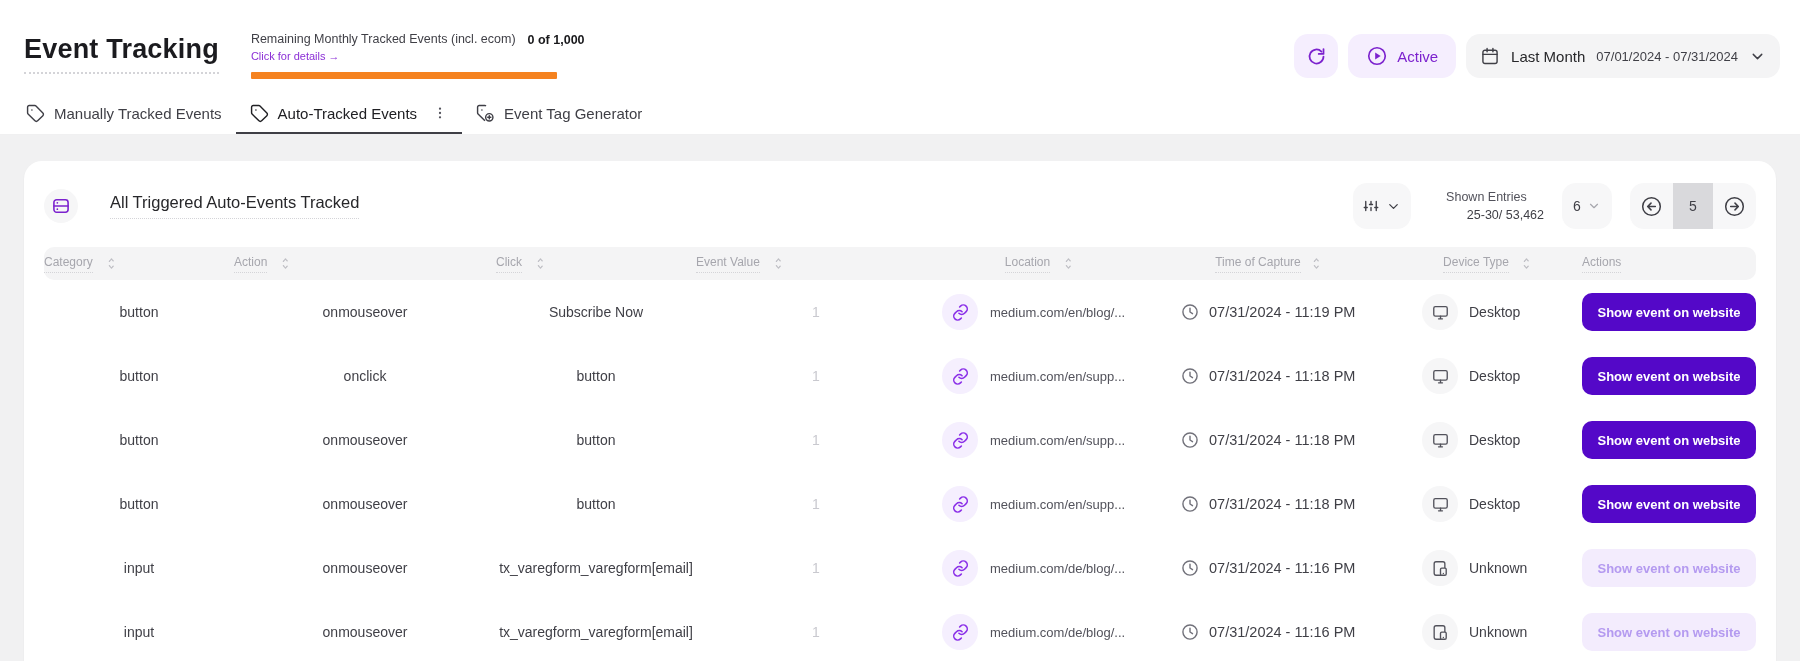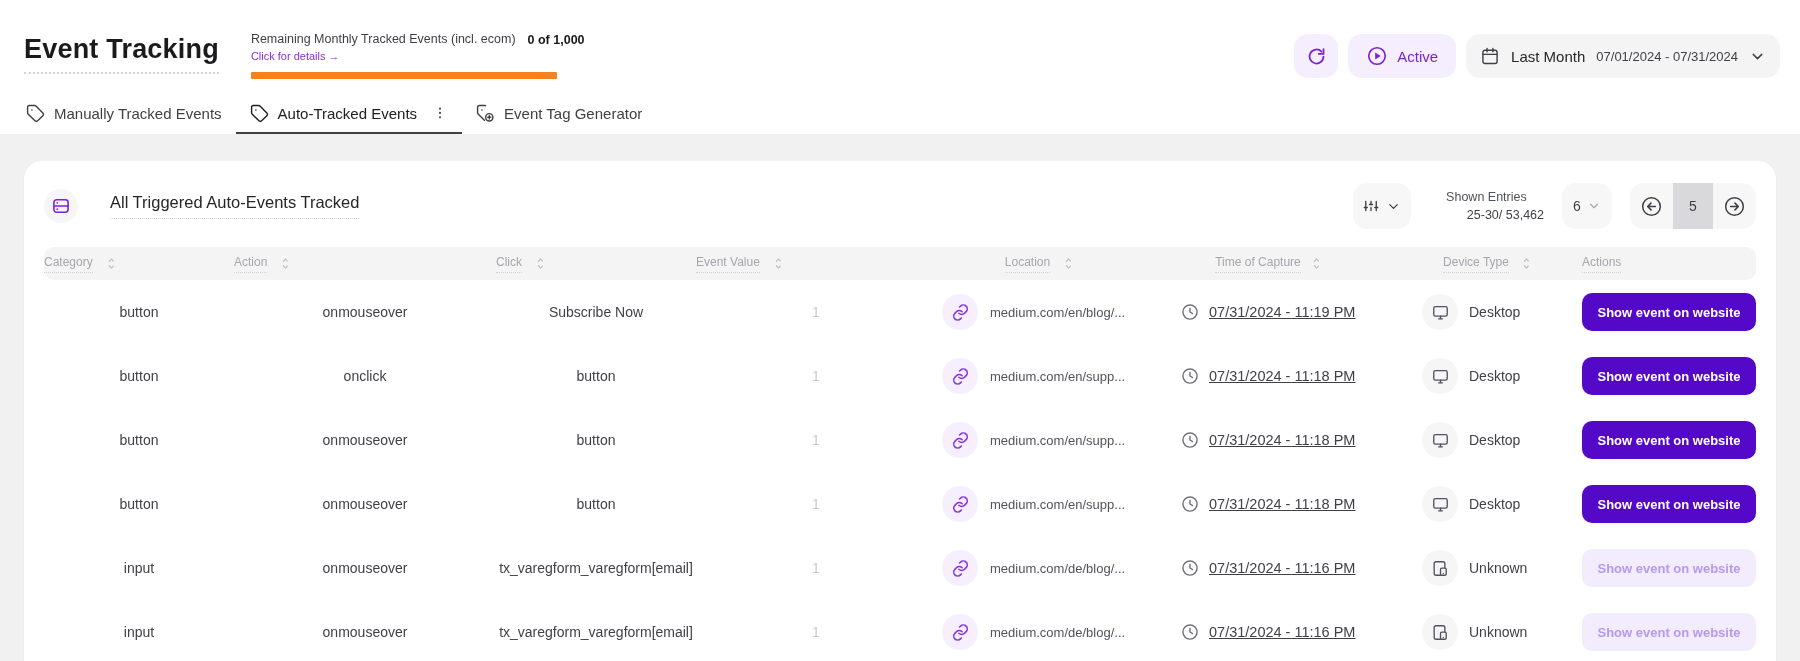--- a/index.html
+++ b/index.html
@@ -72,21 +72,21 @@
   .c1 { width:190px; } .c2 { width:262px; } .c3 { width:200px; } .c4 { width:240px; }
   .c5 { width:208px; justify-content:flex-start; padding-left:6px; gap:12px; }
   .c6 { width:250px; justify-content:flex-start; padding-left:36px; gap:9px; }
   .c7 { width:188px; justify-content:flex-start; padding-left:28px; gap:11px; }
   .c8 { width:174px; }
   .cell.c4 { color:#c9c9cf; }
   .icon-circle { width:36px; height:36px; border-radius:50%; display:flex; align-items:center; justify-content:center; flex:none; }
   .link-circle { background:#f5effe; color:#8b30e8; }
   .device-circle { background:#f6f6f7; color:#52525b; }
   .loc-text { font-size:13px; color:#52525b; white-space:nowrap; }
-  .time-text { font-size:14.5px; color:#3f3f46; white-space:nowrap;text-decoration:underline; }
+  .time-text { font-size:14.5px; color:#3f3f46; white-space:nowrap; }
   .clock { color:#71717a; }
   .show-btn { width:174px; height:38px; border:none; border-radius:10px; cursor:pointer;
     background:#5408c8; color:#ffffff; font-size:13px; font-weight:bold; font-family:inherit; }
   .show-btn.disabled { background:#f3ecfd; color:#b49af0; cursor:default; }
 </style>
 </head>
 <body>
 
 <div class="topbar">
   <div class="page-title">Event Tracking</div>

